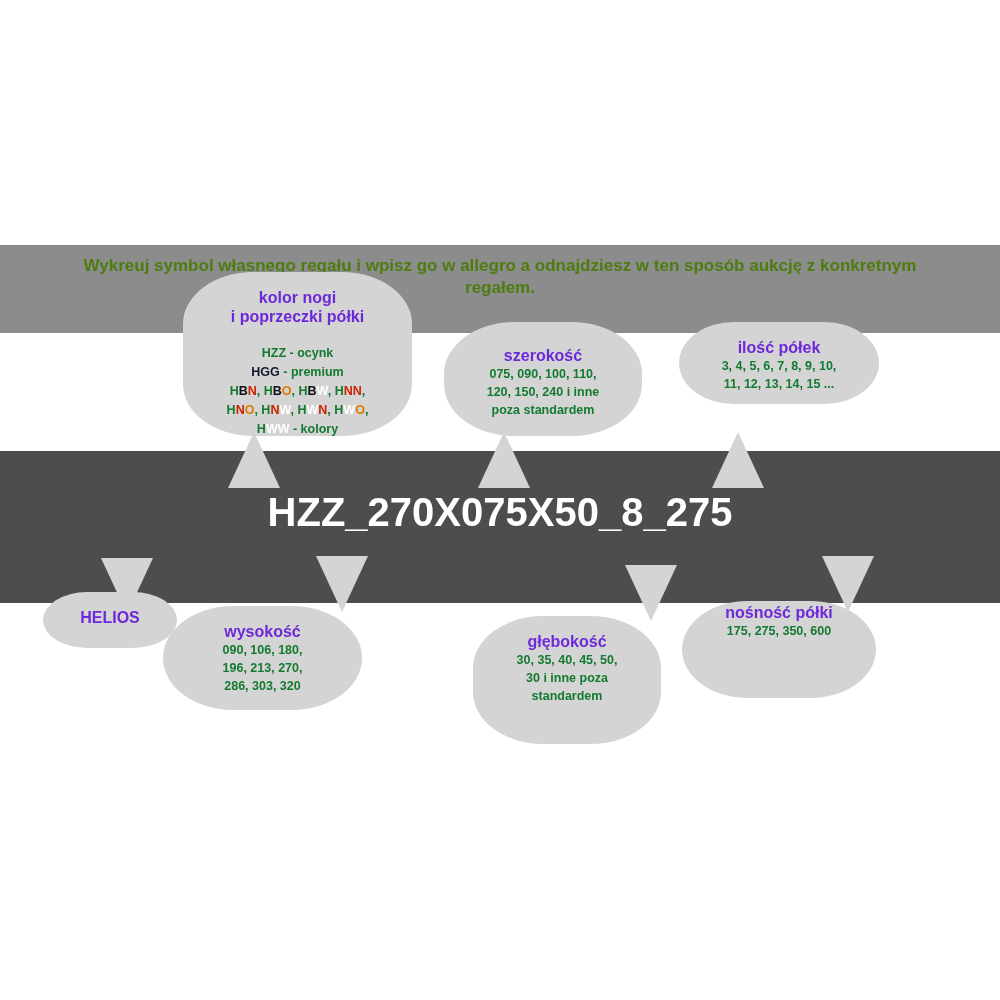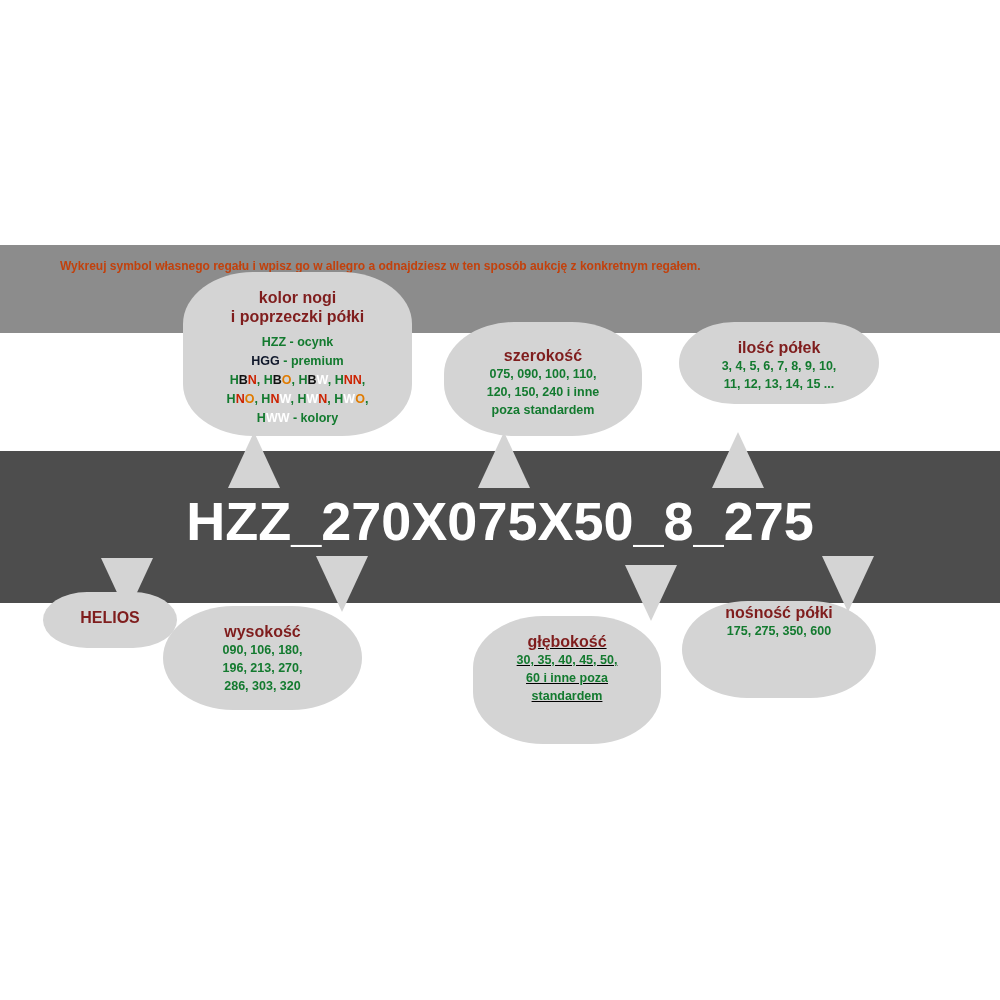--- a/index.html
+++ b/index.html
@@ -38,49 +38,50 @@
   }
 
   
   #main-code {
     position: absolute;
     left: 0;
     top: 490px;
     width: 1000px;
     text-align: center;
     color: #ffffff;
-    font-size: 54px;
+    font-size: 40px;
     font-weight: bold;
     letter-spacing: 0px;
     white-space: nowrap;
   }
 
   
   #headline {
     position: absolute;
     left: 60px;
     top: 255px;
     width: 880px;
-    color: #c2410c;
-    font-size: 12px;
+    text-align: center;
+    color: #4d7c0f;
+    font-size: 17px;
     font-weight: bold;
     line-height: 22px;
   }
 
   
   .bubble {
     position: absolute;
     background: #d4d4d4;
     border-radius: 70px / 52px;
     box-sizing: border-box;
     text-align: center;
     padding: 10px 12px;
   }
   .bubble .title {
-    color: #7f1d1d;
+    color: #6d28d9;
     font-size: 16px;
     font-weight: bold;
     line-height: 19px;
   }
   .bubble .body {
     color: #137a2f;
     font-size: 12.5px;
     font-weight: bold;
     line-height: 18px;
   }
@@ -99,41 +100,41 @@
     border-width: 56px 26px 0 26px;
     border-color: #d4d4d4 transparent transparent transparent;
   }
 
   
   #bubble-kolor      { left: 183px; top: 272px;  width: 229px; height: 164px; padding-top: 16px; }
   #bubble-szerokosc  { left: 444px; top: 322px;  width: 198px; height: 114px; padding-top: 24px; }
   #bubble-ilosc      { left: 679px; top: 322px;  width: 200px; height: 82px; padding-top: 16px; }
   #bubble-helios     { left: 43px;  top: 592px;  width: 134px; height: 56px;  padding-top: 16px; border-radius: 44px/28px; }
   #bubble-wysokosc   { left: 163px; top: 606px;  width: 199px; height: 104px; padding-top: 16px; }
-  #bubble-glebokosc  { left: 473px; top: 616px;  width: 188px; height: 128px; padding-top: 16px; text-decoration: underline; }
+  #bubble-glebokosc  { left: 473px; top: 616px;  width: 188px; height: 128px; padding-top: 16px; }
   #bubble-nosnosc    { left: 682px; top: 601px;  width: 194px; height: 97px;  padding-top: 2px; }
 
   
   #tail-kolor     { left: 228px; top: 432px; }
   #tail-szerokosc { left: 478px; top: 432px; }
   #tail-ilosc     { left: 712px; top: 432px; }
   #tail-helios    { left: 101px; top: 558px; }
   #tail-wysokosc  { left: 316px; top: 556px; }
   #tail-glebokosc { left: 625px; top: 565px; }
   #tail-nosnosc   { left: 822px; top: 556px; }
 
   
   .c-green  { color: #137a2f; }
   .c-blue   { color: #0f172a; }
   .c-black  { color: #111111; }
   .c-red    { color: #cc2200; }
   .c-orange { color: #e07b00; }
   .c-white  { color: #ffffff; }
 
-  #bubble-kolor .body { line-height: 19px; margin-top: 7px; font-size: 12.5px; }
+  #bubble-kolor .body { line-height: 19px; margin-top: 18px; font-size: 12.5px; }
 </style>
 </head>
 <body>
 
 <div class="band" id="band-gray-top"></div>
 <div class="band" id="band-white-mid"></div>
 <div class="band" id="band-dark"></div>
 
 <div id="headline">Wykreuj symbol własnego regału i wpisz go w allegro a odnajdziesz w ten sposób aukcję z konkretnym regałem.</div>
 
@@ -186,21 +187,21 @@
     <div>196, 213, 270,</div>
     <div>286, 303, 320</div>
   </div>
 </div>
 
 <div class="tail tail-up" id="tail-glebokosc"></div>
 <div class="bubble" id="bubble-glebokosc">
   <div class="title">głębokość</div>
   <div class="body">
     <div>30, 35, 40, 45, 50,</div>
-    <div>60 i inne poza</div>
+    <div>30 i inne poza</div>
     <div>standardem</div>
   </div>
 </div>
 
 <div class="tail tail-up" id="tail-nosnosc"></div>
 <div class="bubble" id="bubble-nosnosc">
   <div class="title">nośność półki</div>
   <div class="body">
     <div>175, 275, 350, 600</div>
   </div>

